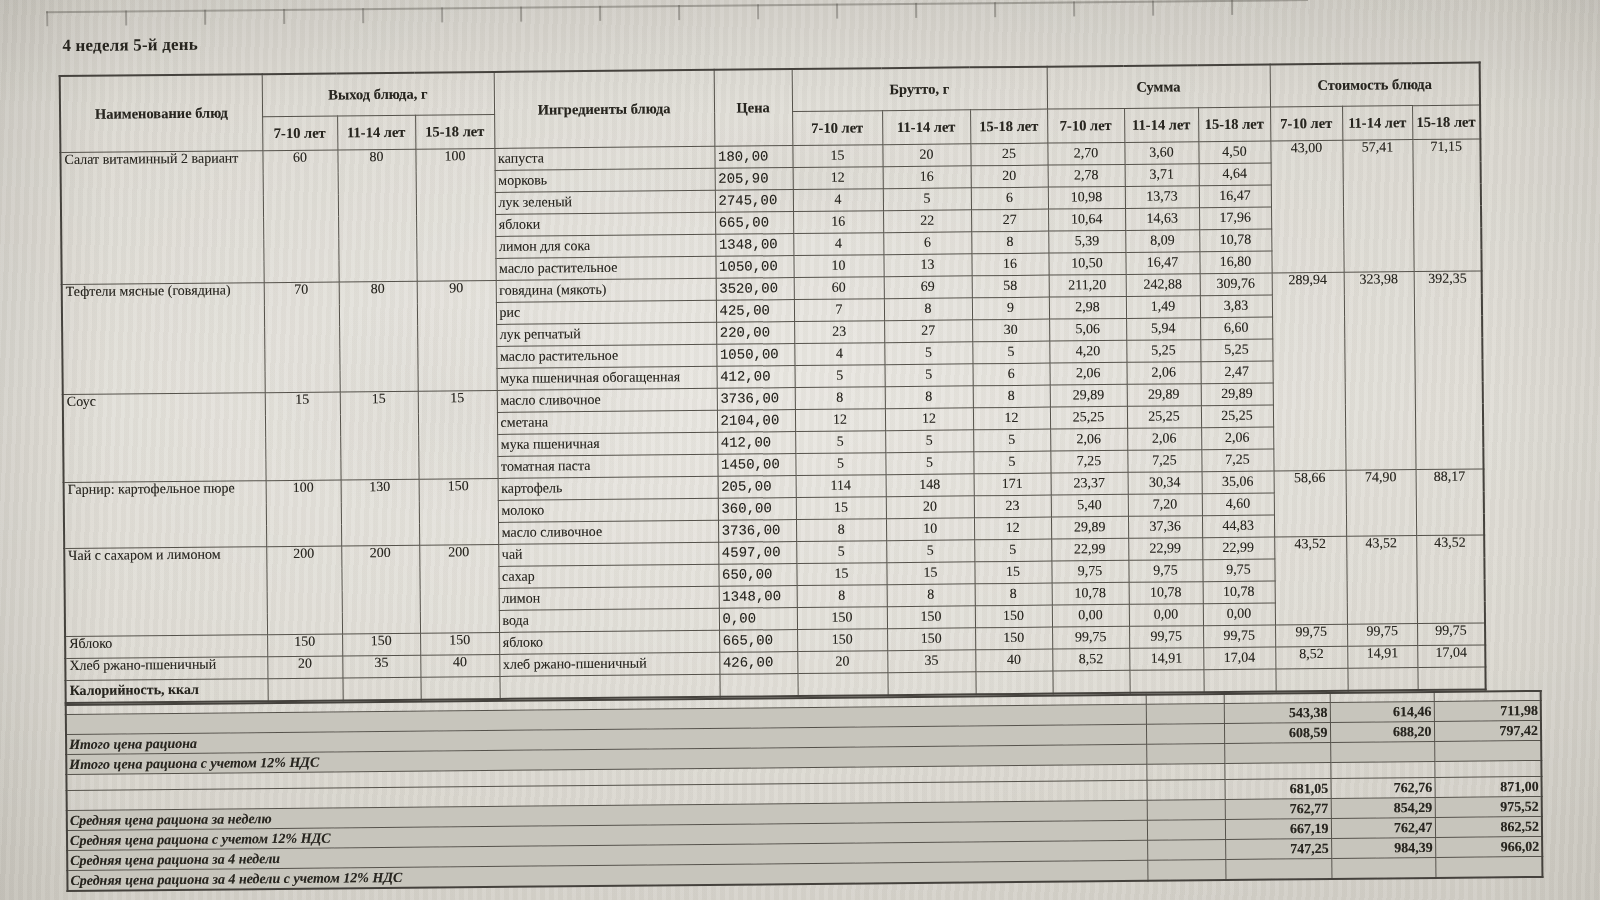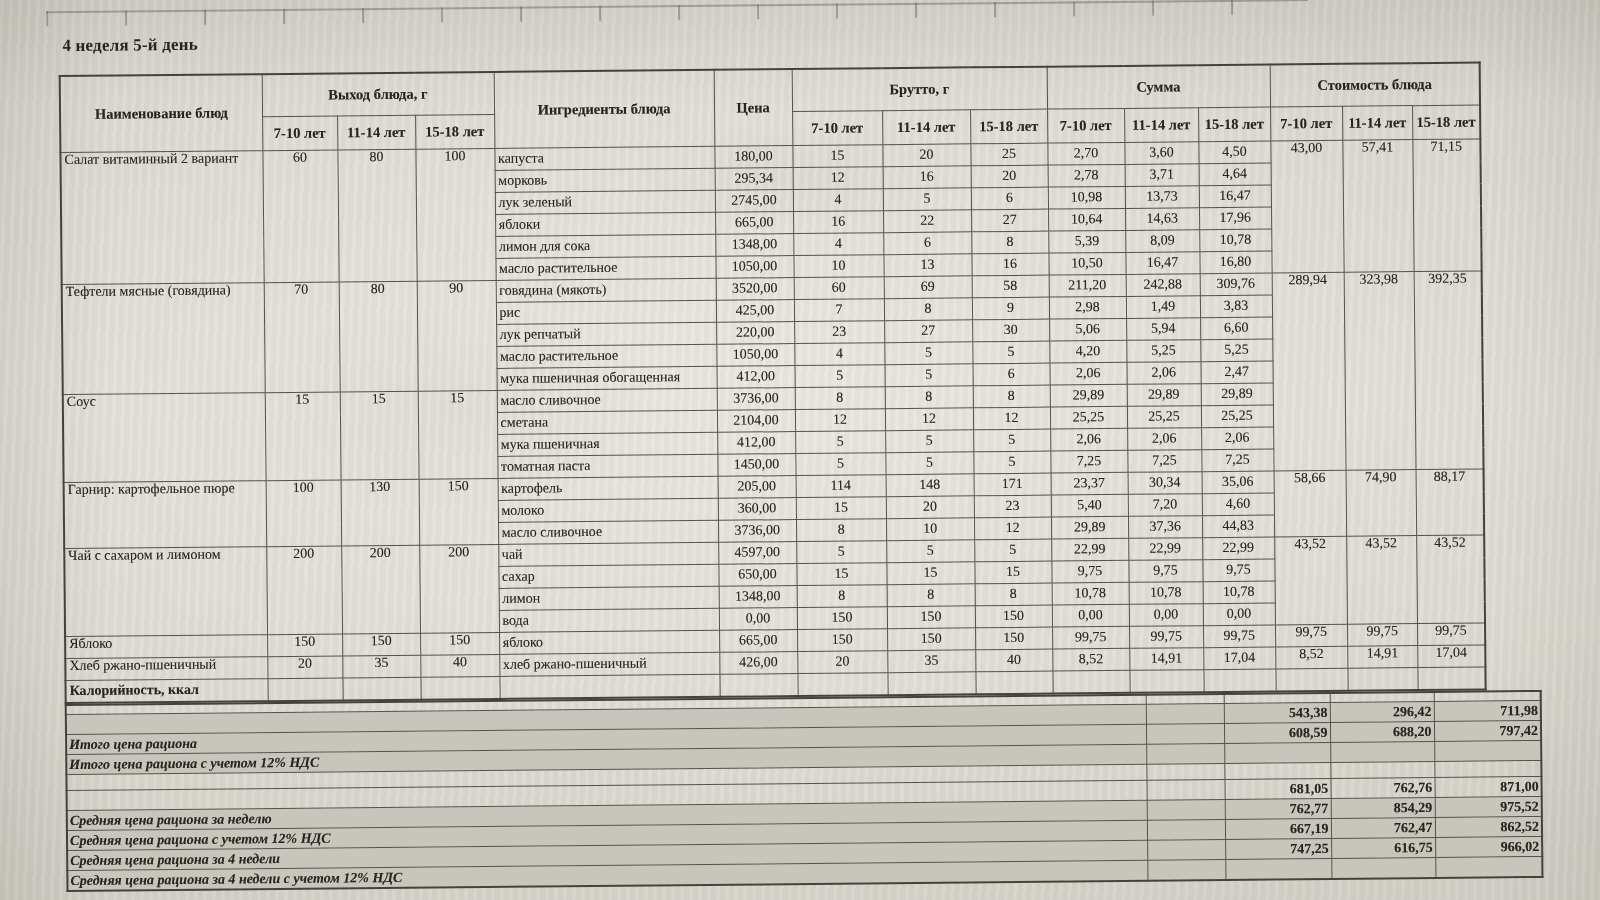--- a/index.html
+++ b/index.html
@@ -47,21 +47,21 @@
     font-size:14px;line-height:1.05;padding:0 3px;height:21px;
     overflow:hidden;white-space:nowrap;
     text-shadow:0 0 0.5px rgba(40,38,32,0.35);
   }
   .main thead th{font-weight:bold;text-align:center;font-size:14.5px;}
   .main thead tr:first-child th{height:41px;}
   .main thead tr:last-child th{height:33px;}
   .dishname{vertical-align:top;text-align:left;font-size:14.5px;padding-top:1px;}
   .outv{vertical-align:top;text-align:center;padding-top:1px;}
   .ingr{text-align:left;}
-  .price{text-align:center;padding-right:5px;}
+  .price{text-align:left;padding-right:5px;font-family:Liberation Mono, monospace;}
   .num{text-align:center;}
   .cost{vertical-align:top;text-align:center;padding-top:1px;}
   .callabel{font-weight:bold;text-align:left;font-size:14.5px;}
 
   .summary{width:1475px;border:2px solid #45423d;}
   .summary td{
     border:1px solid #55524b;color:var(--ink);height:19px;line-height:1;
     font-size:14px;padding:0 2px;overflow:hidden;white-space:nowrap;
     text-shadow:0 0 0.5px rgba(40,38,32,0.35);
   }
@@ -143,21 +143,21 @@
             <td class="num">25</td>
             <td class="num">2,70</td>
             <td class="num">3,60</td>
             <td class="num">4,50</td>
             <td class="cost" rowspan="6">43,00</td>
             <td class="cost" rowspan="6">57,41</td>
             <td class="cost" rowspan="6">71,15</td>
           </tr>
           <tr>
             <td class="ingr">морковь</td>
-            <td class="price">295,34</td>
+            <td class="price">205,90</td>
             <td class="num">12</td>
             <td class="num">16</td>
             <td class="num">20</td>
             <td class="num">2,78</td>
             <td class="num">3,71</td>
             <td class="num">4,64</td>
           </tr>
           <tr>
             <td class="ingr">лук зеленый</td>
             <td class="price">2745,00</td>
@@ -450,21 +450,21 @@
             <td class=""></td>
             <td class=""></td>
             <td class=""></td>
             <td class=""></td>
             <td class=""></td>
           </tr>
           <tr class="shaded">
             <td class="sumlabel"></td>
             <td class=""></td>
             <td class="sumval">543,38</td>
-            <td class="sumval">296,42</td>
+            <td class="sumval">614,46</td>
             <td class="sumval">711,98</td>
           </tr>
           <tr class="shaded">
             <td class="sumlabel">Итого цена рациона</td>
             <td class=""></td>
             <td class="sumval">608,59</td>
             <td class="sumval">688,20</td>
             <td class="sumval">797,42</td>
           </tr>
           <tr class="shaded">
@@ -499,21 +499,21 @@
             <td class="sumlabel">Средняя цена рациона с учетом 12% НДС</td>
             <td class=""></td>
             <td class="sumval">667,19</td>
             <td class="sumval">762,47</td>
             <td class="sumval">862,52</td>
           </tr>
           <tr class="shaded">
             <td class="sumlabel">Средняя цена рациона за 4 недели</td>
             <td class=""></td>
             <td class="sumval">747,25</td>
-            <td class="sumval">616,75</td>
+            <td class="sumval">984,39</td>
             <td class="sumval">966,02</td>
           </tr>
           <tr class="shaded">
             <td class="sumlabel">Средняя цена рациона за 4 недели с учетом 12% НДС</td>
             <td class=""></td>
             <td class="sumval"></td>
             <td class="sumval"></td>
             <td class="sumval"></td>
           </tr>
         </tbody>

